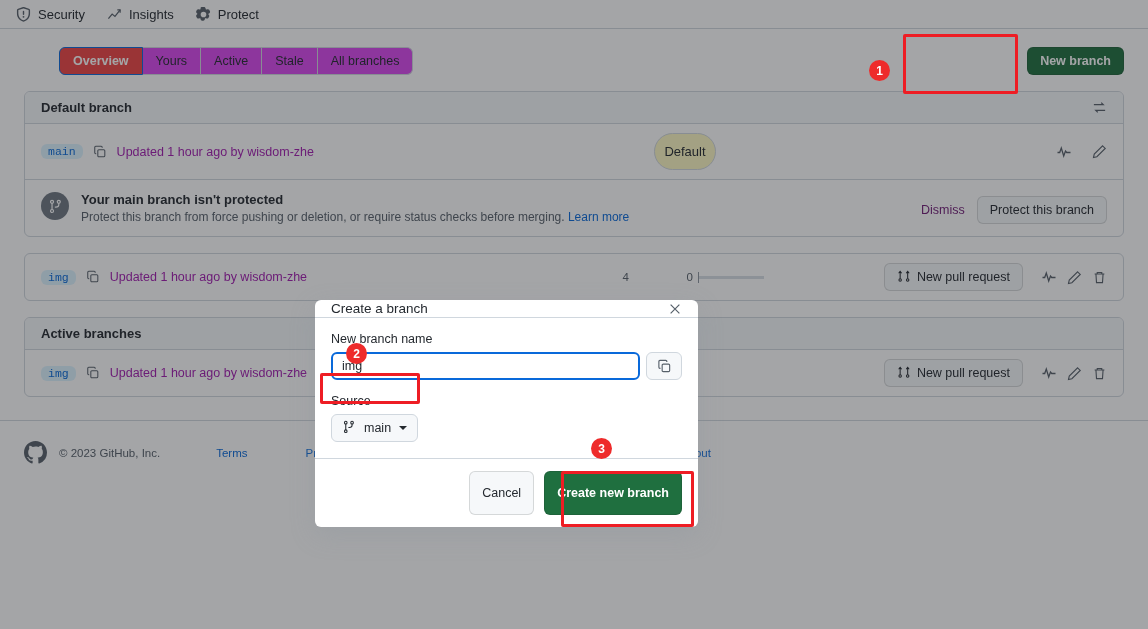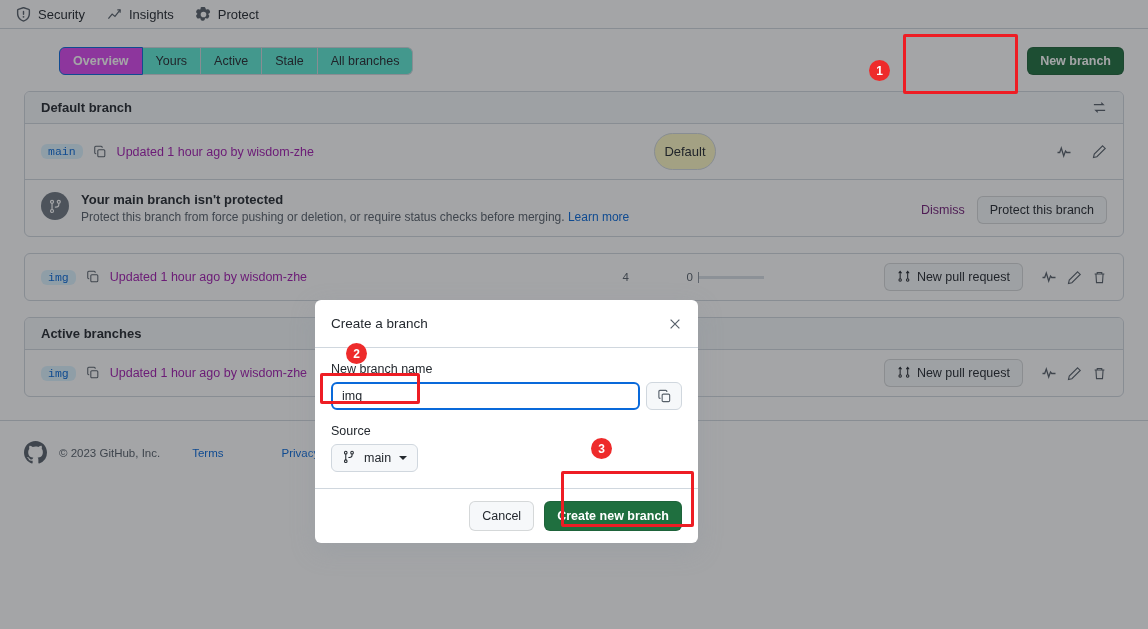--- a/index.html
+++ b/index.html
@@ -36,25 +36,25 @@
   .search-wrap input {
     border:0; outline:0; background:transparent; font-size:13px;
     font-family:"Liberation Sans", sans-serif; color:#24292f; width:100%;
   }
   .search-wrap input::placeholder { color:#6e7781; }
 
   .segmented { display:flex; margin-left:35px; }
   .seg {
     height:28px; padding:0 13px; display:flex; align-items:center;
     font-size:12.5px; border:1px solid #d0d7de; border-left-width:0;
-    background:#5eead4; color:#24292f; cursor:pointer; white-space:nowrap;
+    background:#d946ef; color:#24292f; cursor:pointer; white-space:nowrap;
   }
   .seg:first-child { border-left-width:1px; border-radius:6px 0 0 6px; }
   .seg:last-child { border-radius:0 6px 6px 0; }
-  .seg.active { background:#d946ef; border-color:#0969da; color:#fff; font-weight:600; }
+  .seg.active { background:#ef4444; border-color:#0969da; color:#fff; font-weight:600; }
 
   .btn {
     height:28px; padding:0 12px; border-radius:6px; border:1px solid #1b1f2426;
     background:#f6f8fa; font-size:12.5px; color:#24292f; cursor:pointer;
     display:inline-flex; align-items:center; gap:6px; white-space:nowrap;
     font-family:"Liberation Sans", sans-serif;
   }
   .btn-primary { background:#1f6f3f; border-color:#1b1f2426; color:#fff; font-weight:600; }
   .new-branch-wrap { margin-left:auto; position:relative; }
 
@@ -96,35 +96,35 @@
   .div-bar { width:66px; height:3px; background:#d8dee4; position:relative; }
   .div-bar i { position:absolute; left:0; top:-4px; width:1px; height:11px; background:#8c959f; }
 
   
   .footer {
     position:absolute; left:0; right:0; top:420px;
     border-top:1px solid #d0d7de; padding:20px 24px 0 24px;
   }
   .footer-inner { display:flex; align-items:center; gap:0; font-size:11.5px; color:#57606a; }
   .footer-logo { color:#57606a; margin-right:12px; display:flex; }
-  .footer .copy { margin-right:32px;text-align:right; }
+  .footer .copy { margin-right:56px;text-align:right; }
   .footer a { color:#0969da; text-decoration:none; margin-right:58px; font-size:11.5px; }
 
   
   #backdrop { position:absolute; inset:0; background:rgba(27,31,36,0.40); }
 
   
   #modal {
     position:absolute; left:315px; top:300px; width:383px;
     background:#fff; border-radius:6px;
     box-shadow:0 8px 24px rgba(140,149,159,0.3);
     overflow:visible;
   }
   .modal-head {
-    display:flex; align-items:center; padding:16px 16px;
+    display:flex; align-items:center; padding:1px 16px;
     border-bottom:1px solid #d0d7de;
   }
   .modal-title { font-size:13.5px; font-weight:400; color:#24292f; }
   .modal-close { margin-left:auto; color:#57606a; cursor:pointer; display:flex; font-size:16px; line-height:1; }
   .modal-body { padding:14px 16px 16px 16px; }
   .field-label { font-size:12.5px; color:#24292f; margin-bottom:6px; }
   .input-row { display:flex; align-items:stretch; gap:6px; }
   .text-input {
     flex:1; height:28px; border:2px solid #0969da; border-radius:6px;
     background:#fff; padding:0 9px; font-size:12.5px;
@@ -137,21 +137,21 @@
   .source-select {
     display:inline-flex; align-items:center; gap:8px; height:28px;
     border:1px solid #d0d7de; border-radius:6px; background:#f6f8fa;
     padding:0 10px; font-size:12.5px; cursor:pointer; color:#24292f;
   }
   .caret { width:0;height:0;border-left:4px solid transparent;border-right:4px solid transparent;border-top:4px solid #24292f; }
   .modal-foot {
     border-top:1px solid #d0d7de; padding:12px 16px;
     display:flex; justify-content:flex-end; gap:10px; align-items:center;
   }
-  .modal-foot .btn { height:30px; }
+  .modal-foot .btn { height:44px; }
 
   
   .anno-box { position:absolute; border:3px solid #ee1d24; border-radius:2px; pointer-events:none; }
   .anno-badge {
     position:absolute; width:21px; height:21px; border-radius:50%;
     background:#ee2b2b; color:#fff; font-size:12px; font-weight:700;
     display:flex; align-items:center; justify-content:center;
     font-family:"Liberation Sans", sans-serif; z-index:60;
   }
 </style>

